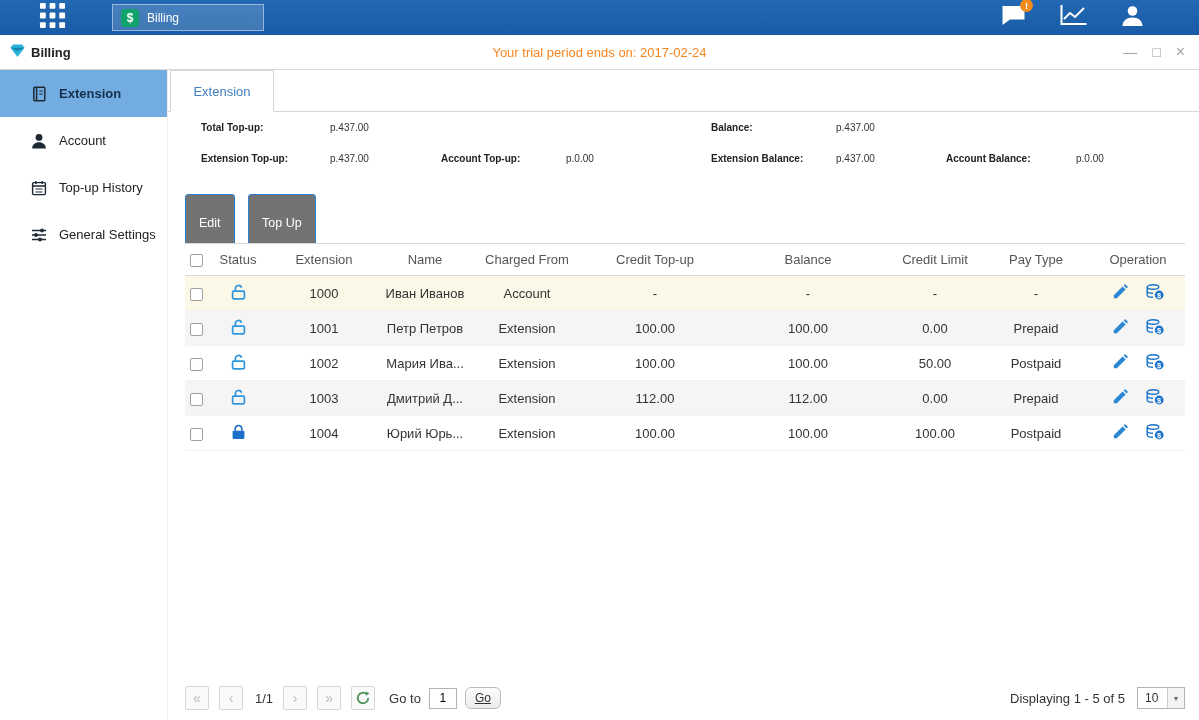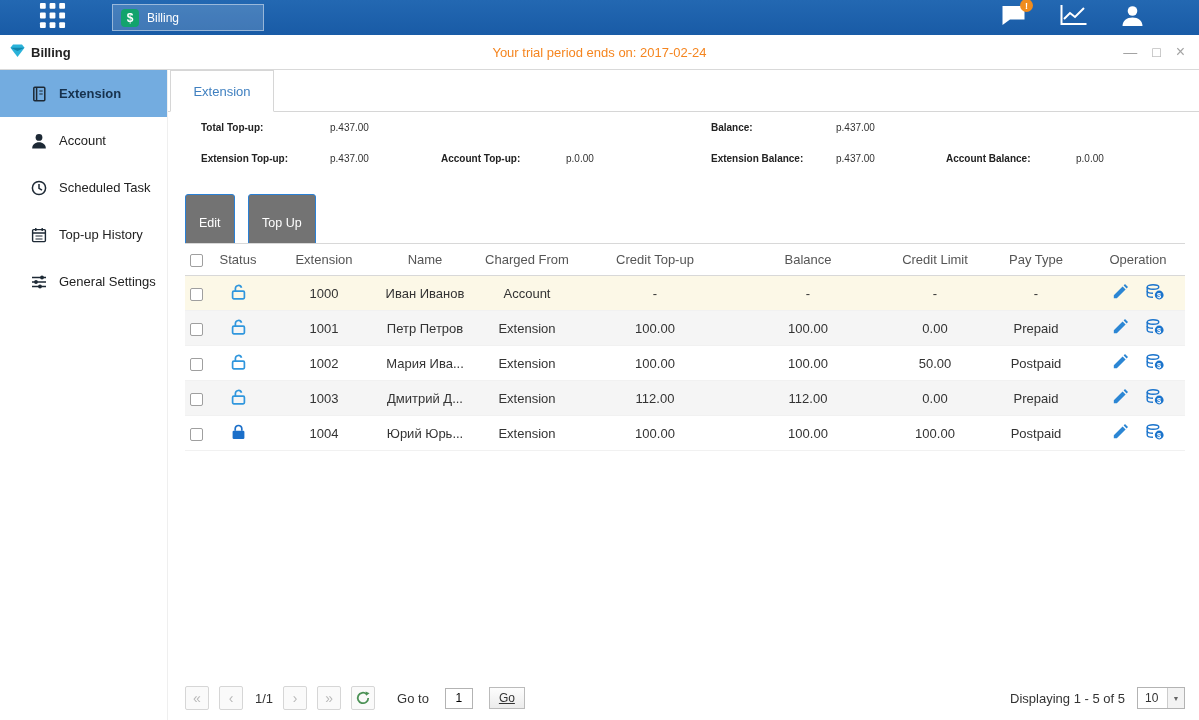--- a/index.html
+++ b/index.html
@@ -74,25 +74,25 @@
   .status-icon { display:inline-block; vertical-align:middle; }
   .op-icon { display:inline-block; margin:0 9px; vertical-align:middle; cursor:pointer; }
 
   
   .paging { position:absolute; top:614px; left:17px; right:14px; height:28px; display:flex;
     align-items:center; font-size:13px; color:#333; }
   .pg-btn { width:24px; height:24px; border:1px solid #d6d6d6; background:#fafafa;
     border-radius:2px; display:flex; align-items:center; justify-content:center;
     color:#b9b9b9; font-size:14px; margin-right:10px; cursor:pointer; }
   .pg-indicator { margin:0 10px 0 2px; color:#333; }
-  .goto { margin-left:12px; display:flex; align-items:center; gap:16px; }
+  .goto { margin-left:4px; display:flex; align-items:center; gap:8px; }
   .goto-input { width:28px; height:21px; border:1px solid #b3b3b3; text-align:center;
     font-size:12px; font-family:"Liberation Sans",sans-serif; }
   .go-btn { height:22px; padding:0 9px; border:1px solid #bbb;
-    background:linear-gradient(#fdfdfd,#ececec); font-size:12px; color:#333; border-radius:0;
+    background:linear-gradient(#fdfdfd,#ececec); font-size:12px; color:#333; border-radius:6px;
     cursor:pointer; font-family:"Liberation Sans",sans-serif;text-decoration:underline; }
   .pg-right { margin-left:auto; display:flex; align-items:center; gap:12px; }
   .pagesize { width:48px; height:22px; border:1px solid #b3b3b3; background:#fff; display:flex;
     align-items:center; cursor:pointer; font-size:12px; }
   .pagesize .val { flex:1; padding-left:7px; }
   .pagesize .car { width:17px; height:100%; border-left:1px solid #ccc; background:#f3f3f3;
     display:flex; align-items:center; justify-content:center; font-size:7px; color:#666; }
 </style>
 </head>
 <body>
@@ -165,29 +165,20 @@
       <span class="side-label">Extension</span>
     </div>
     <div class="side-item">
       <span class="side-icon">
         <svg width="16" height="16" viewBox="0 0 16 16" fill="currentColor">
           <circle cx="8" cy="4.4" r="3.4"></circle>
           <path d="M1.2 15.5c0-3.9 3-6.2 6.8-6.2s6.8 2.3 6.8 6.2z"></path>
         </svg>
       </span>
       <span class="side-label">Account</span>
-    </div>
-    <div class="side-item">
-      <span class="side-icon">
-        <svg width="16" height="16" viewBox="0 0 16 16" fill="none" stroke="currentColor" stroke-width="1.5">
-          <circle cx="8" cy="8" r="6.6"></circle>
-          <path d="M8 4v4.4l3 1.8"></path>
-        </svg>
-      </span>
-      <span class="side-label">Scheduled Task</span>
     </div>
     <div class="side-item">
       <span class="side-icon">
         <svg width="16" height="16" viewBox="0 0 16 16" fill="none" stroke="currentColor" stroke-width="1.4">
           <rect x="1.6" y="2.6" width="12.8" height="12" rx="1"></rect>
           <path d="M1.6 6h12.8M4.8 1v3M11.2 1v3"></path>
           <path d="M4.5 9h7M4.5 12h7" stroke-width="1.2"></path>
         </svg>
       </span>
       <span class="side-label">Top-up History</span>

